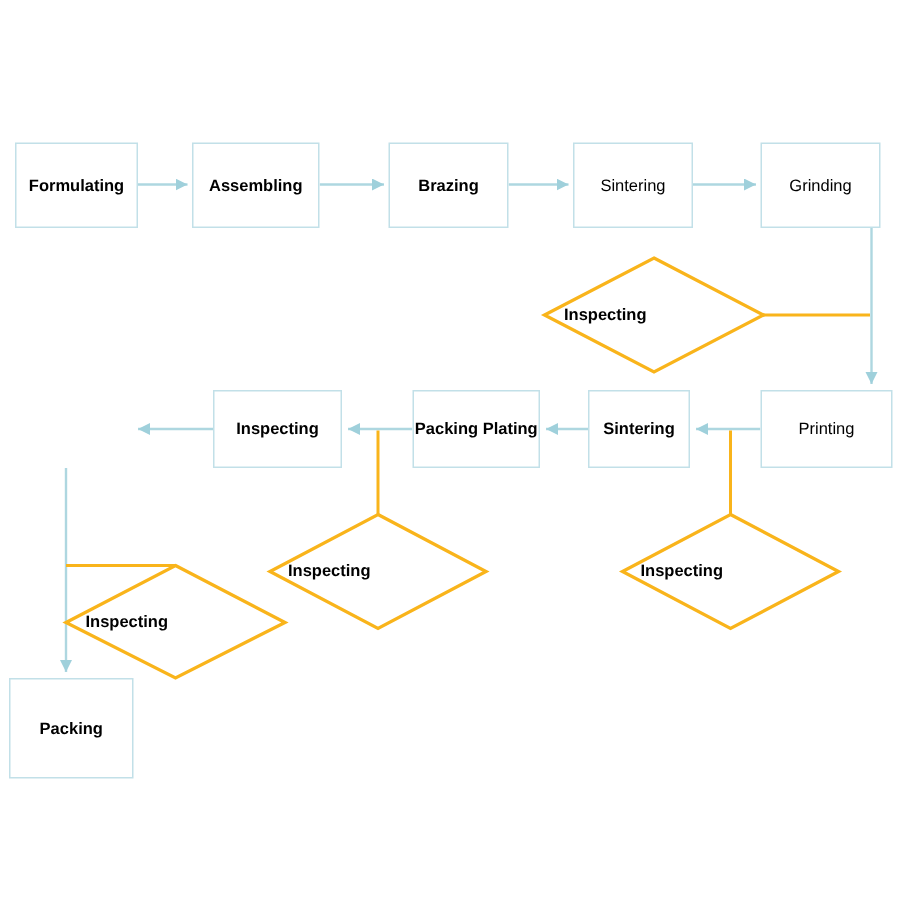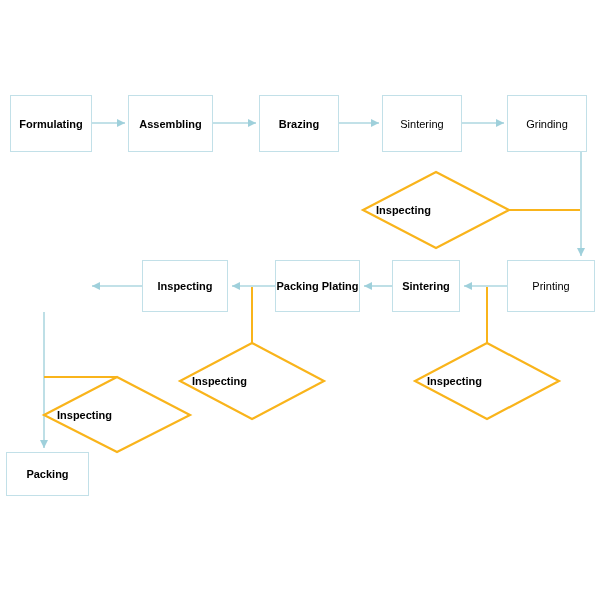--- a/index.html
+++ b/index.html
@@ -83,21 +83,21 @@
   <div class="pbox bold" style="left:392px;top:260px;width:68px;height:52px">
     <span>Sintering</span>
   </div>
   <div class="pbox bold" style="left:275px;top:260px;width:85px;height:52px">
     <span>Packing Plating</span>
   </div>
   <div class="pbox bold" style="left:142px;top:260px;width:86px;height:52px">
     <span>Inspecting</span>
   </div>
 
-  <div class="pbox bold" style="left:6px;top:452px;width:83px;height:44px">
+  <div class="pbox bold" style="left:6px;top:452px;width:83px;height:67px">
     <span>Packing</span>
   </div>
 
   <div class="dlbl" style="left:376px;top:203px;width:120px">Inspecting</div>
   <div class="dlbl" style="left:427px;top:374px;width:120px">Inspecting</div>
   <div class="dlbl" style="left:192px;top:374px;width:120px">Inspecting</div>
   <div class="dlbl" style="left:57px;top:408px;width:120px">Inspecting</div>
 
 </div>
 

